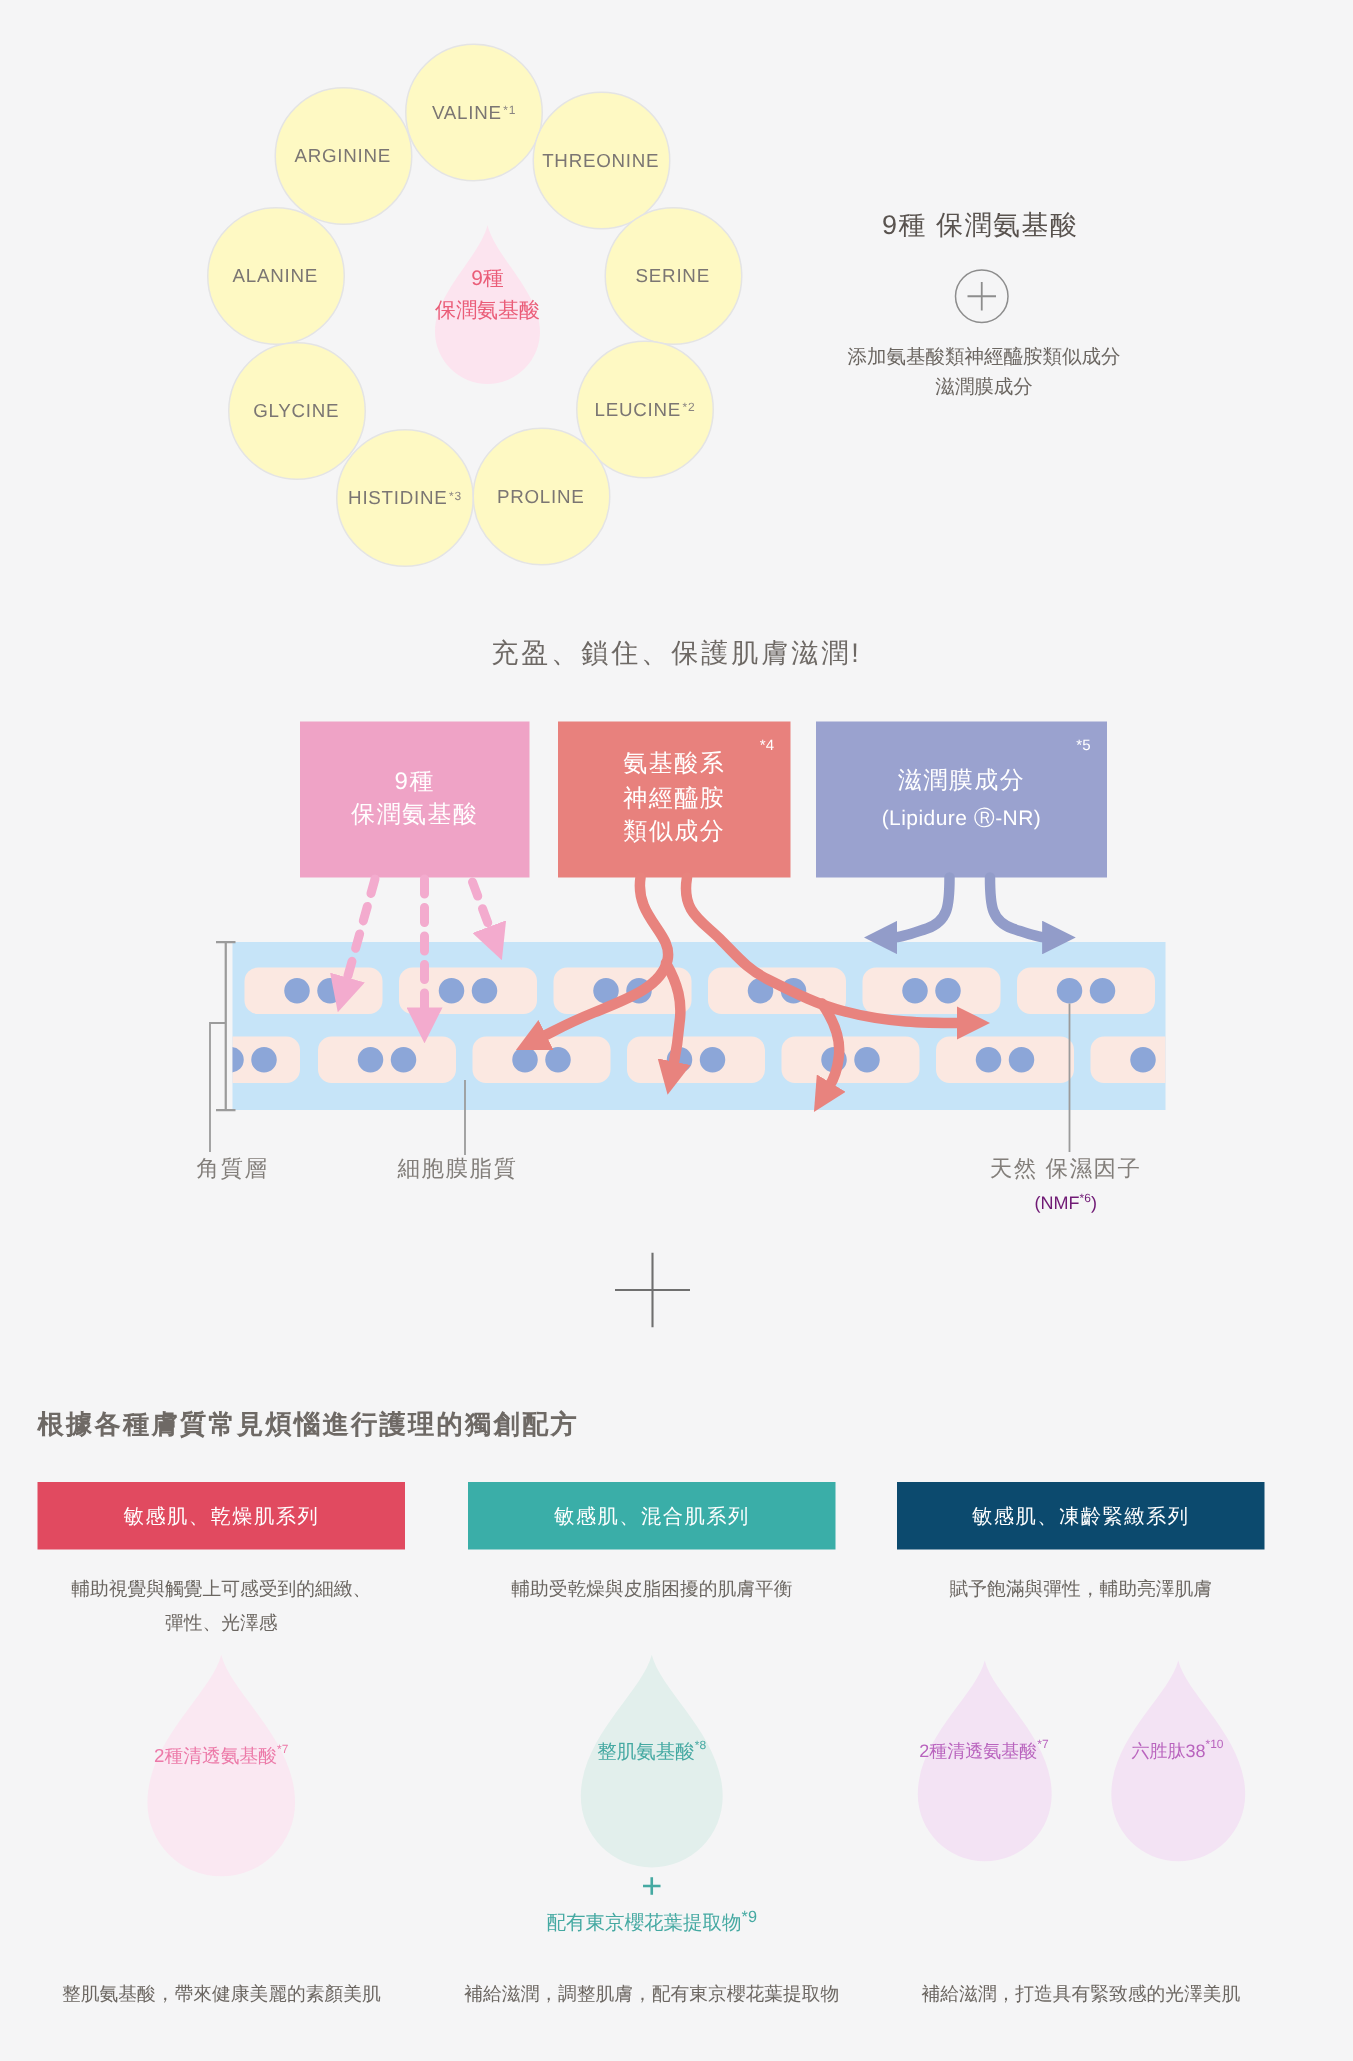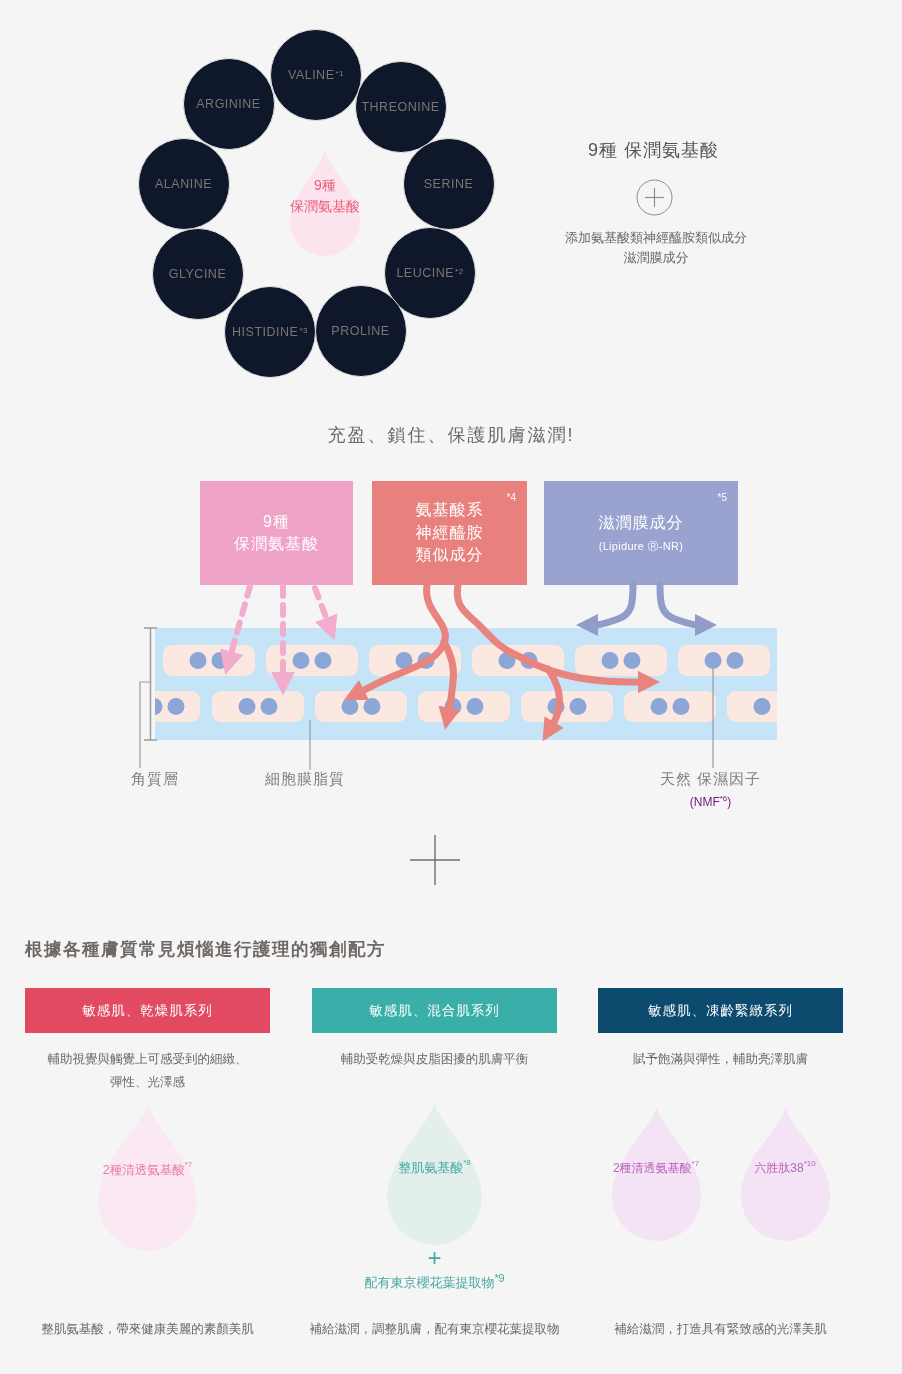--- a/index.html
+++ b/index.html
@@ -1,21 +1,21 @@
 <!DOCTYPE html>
 <html><head>
 <meta charset="utf-8">
 <style>
   html,body{margin:0;padding:0;background:#f5f5f6;}
   .page{position:relative;width:902px;height:1374px;background:#f5f5f6;overflow:hidden;
         font-family:"Liberation Sans","DejaVu Sans",sans-serif;color:#6b6661;}
   .abs{position:absolute;}
 
   
-  .circle{position:absolute;width:92px;height:92px;border-radius:50%;background:#0f172a;
+  .circle{position:absolute;width:92px;height:92px;border-radius:50%;background:#fef9c3;
           border:1px solid #e4e4e4;display:flex;align-items:center;justify-content:center;
           font-size:12.5px;letter-spacing:.5px;color:#7b7673;box-sizing:border-box;}
   .circle sup{font-size:8px;color:#8a8582;margin-left:1px;position:relative;top:-2px;}
   .c0{left:270px;top:29px;} .c1{left:183px;top:58px;} .c2{left:355px;top:61px;}
   .c3{left:138px;top:138px;} .c4{left:403px;top:138px;} .c5{left:152px;top:228px;}
   .c6{left:384px;top:227px;} .c7{left:224px;top:286px;} .c8{left:315px;top:285px;}
   .drop-wrap{position:absolute;}
   .drop-label{position:absolute;left:0;right:0;top:45%;transform:translateY(-50%);
               text-align:center;white-space:pre-line;}
   .ring-drop-label{font-size:14px;line-height:1.55;color:#ea5d78;}
@@ -26,21 +26,21 @@
 
   
   .sec-heading{left:0;right:0;text-align:center;font-size:18px;letter-spacing:2px;color:#6e6965;}
   .mbox{position:absolute;top:481px;height:104px;color:#fff;display:flex;flex-direction:column;
         align-items:center;justify-content:center;text-align:center;font-size:16px;line-height:1.4;
         letter-spacing:1px;}
   .mbox .sup-corner{position:absolute;top:10px;right:11px;font-size:10px;letter-spacing:0;}
   .box1{left:200px;width:153px;background:#efa3c6;}
   .box2{left:372px;width:155px;background:#e8817d;}
   .box3{left:544px;width:194px;background:#9aa2cf;}
-  .box3 .small{font-size:11px;letter-spacing:.3px;margin-top:4px;}
+  .box3 .small{font-size:14px;letter-spacing:.3px;margin-top:4px;}
   .dg-label{position:absolute;text-align:center;font-size:15px;letter-spacing:1px;color:#827e7a;}
   .dg-sub{position:absolute;text-align:center;font-size:12px;color:#701a75;}
   .dg-sub sup{font-size:8px;}
 
   
   .plus-divider line{stroke:#6f6f6f;stroke-width:1.4;}
 
   
   .s3-heading{left:25px;width:818px;text-align:left;font-size:17.5px;letter-spacing:1.5px;color:#6e6965;font-weight:bold;}
   .col{position:absolute;top:988px;width:245px;height:352px;}

